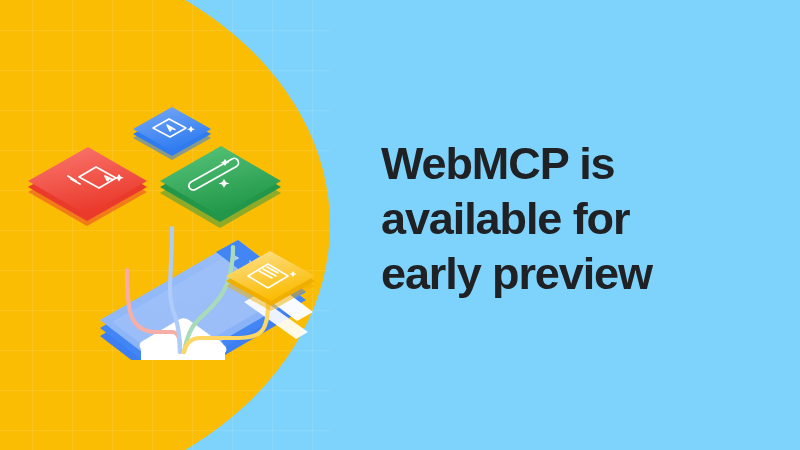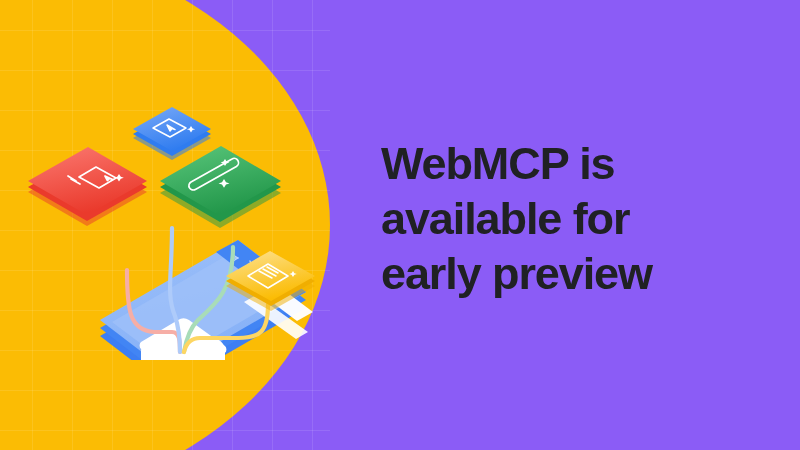--- a/index.html
+++ b/index.html
@@ -6,21 +6,21 @@
   html, body {
     margin: 0;
     padding: 0;
     background: #ffffff;
   }
   #stage {
     position: relative;
     width: 800px;
     height: 450px;
     overflow: hidden;
-    background: #8b5cf6;
+    background: #7dd3fc;
     font-family: "Liberation Sans", "DejaVu Sans", sans-serif;
   }
 
   
   .yellow-panel {
     position: absolute;
     left: -420px;
     top: -60px;
     width: 750px;
     height: 570px;

